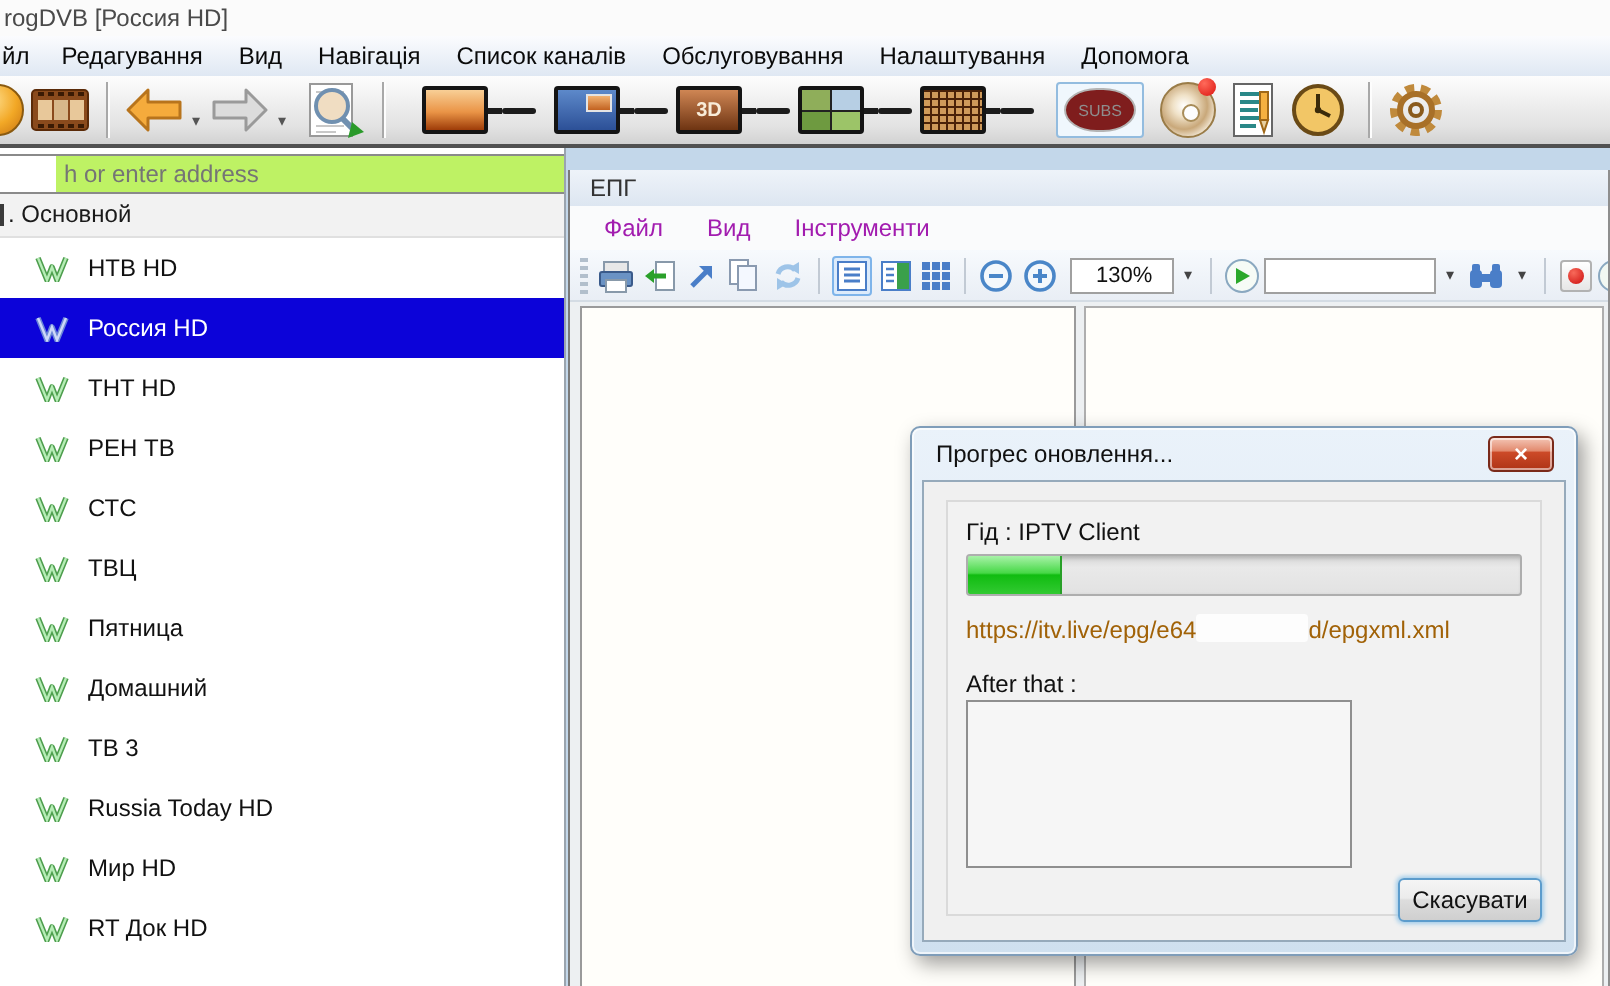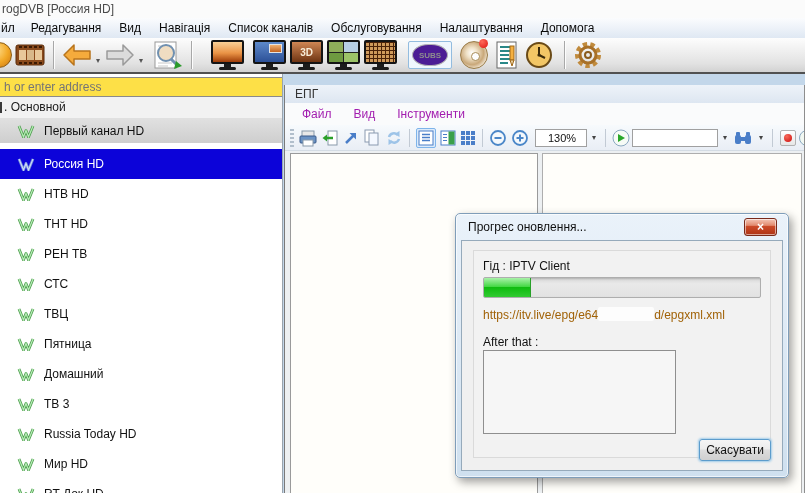--- a/index.html
+++ b/index.html
@@ -20,56 +20,56 @@
   .toolbar-underline { position:absolute; left:0; top:72px; width:805px; height:2px; background:#515151; }
   .client-bg { position:absolute; left:0; top:74px; width:805px; height:419px; background:#c3d7ea; }
   .tsep { width:1px; height:28px; background:#a8a8a8; box-shadow:1px 0 0 #fdfdfd; margin:0 5px; flex:none; }
   .tbtn { display:flex; align-items:center; flex:none; margin:0 3px; }
   .caret { font-size:8px; color:#555; margin:10px 2px 0 1px; }
   
   .cut-icon { width:12px; height:26px; overflow:hidden; position:relative; flex:none; }
   .cut-icon .ball { position:absolute; left:-14px; top:0; width:26px; height:26px; border-radius:50%;
     background:radial-gradient(circle at 35% 30%, #ffe090, #f2a826 55%, #c87312); border:1px solid #8a5a10; }
   
-  .mon-wrap { display:flex; flex-direction:column; align-items:center; flex:none; margin:0 2px; }
+  .mon-wrap { display:flex; flex-direction:row; align-items:center; flex:none; margin:0 2px; }
   .mon { width:33px; height:24px; background:#141414; border-radius:2px; padding:2px; }
   .mon .scr { width:100%; height:100%; position:relative; overflow:hidden; }
   .mon-stand { width:7px; height:3px; background:#1c1c1c; }
   .mon-base { width:17px; height:3px; background:#1c1c1c; border-radius:2px; }
   .scr-full { background:linear-gradient(#f8cf96,#ea9446 55%,#9e3c08); }
   .scr-pip  { background:linear-gradient(#5d89ca,#2c5097); }
   .scr-pip .pip { position:absolute; right:2px; top:2px; width:13px; height:9px;
     background:linear-gradient(#f2b272,#c26220); border:1px solid #e4e4e4; }
   .scr-3d { background:linear-gradient(#cf8654,#6e3412); display:flex; align-items:center; justify-content:center;
     color:#f8ecd8; font-size:10px; font-weight:bold; letter-spacing:0; }
   .scr-mosaic { display:grid; grid-template-columns:1fr 1fr; grid-template-rows:1fr 1fr; gap:1px; background:#222; }
   .scr-mosaic div:nth-child(1){background:#8fae5a;} .scr-mosaic div:nth-child(2){background:#b7cfe4;}
   .scr-mosaic div:nth-child(3){background:#6e9a40;} .scr-mosaic div:nth-child(4){background:#9cc468;}
   .scr-grid { background-color:#cf9a5a;
     background-image:repeating-linear-gradient(0deg, transparent 0 3px, #4a2208 3px 4px),
                      repeating-linear-gradient(90deg, transparent 0 3px, #4a2208 3px 4px); }
   
   .tool-active { border:1px solid #93bcdf; background:#f0f7fd; border-radius:2px; padding:2px 3px; margin:0 4px; flex:none; }
-  .subs-cloud { width:36px; height:22px; background:#4c1d95; border:1px solid #b4b4b4; border-radius:50%/55%;
-    color:#8e8e8e; font-size:8px; font-weight:bold; display:flex; align-items:center; justify-content:center; }
+  .subs-cloud { width:36px; height:22px; background:#7f1d1d; border:1px solid #b4b4b4; border-radius:50%/55%;
+    color:#8e8e8e; font-size:8px; font-weight:normal; display:flex; align-items:center; justify-content:center; }
   
   .cd-icon { width:28px; height:28px; border-radius:50%; position:relative; flex:none; margin:0 4px;
     background:radial-gradient(circle at 42% 42%, #ffffff 0%, #f0e2c8 25%, #c9a87a 55%, #efe3cf 75%, #b89a68 100%);
     border:1px solid #9a7c48; }
   .cd-icon::before { content:""; position:absolute; left:10px; top:10px; width:7px; height:7px; border-radius:50%;
     background:#fdfdfd; border:1px solid #a88c58; }
   .cd-dot { position:absolute; right:-1px; top:-3px; width:9px; height:9px; border-radius:50%;
     background:radial-gradient(circle at 35% 30%, #ff6a5a, #dc1410); }
   
   .left-panel { position:absolute; left:0; top:74px; width:283px; height:419px; background:#fff;
     border-right:1px solid #9aa4ae; overflow:hidden; }
   .address-bar { margin-top:3px; height:20px; background:#fff; border-top:1px solid #8a8a8a; border-bottom:1px solid #8a8a8a;
     width:100%; color:#9a9a9a; }
   .address-bar input { width:100%; height:18px; border:none; outline:none; padding-left:4px;
-    font:12px "Liberation Sans",sans-serif; color:#555; background:#fde047; }
+    font:12px "Liberation Sans",sans-serif; color:#555; background:#bef264;margin-left:28px; }
   .group-header { height:22px; line-height:21px; background:#f2f2f2; border-bottom:1px solid #e0e0e0;
     padding-left:4px; color:#1a1a1a; position:relative; }
   .cut-digit { position:absolute; left:0; top:5px; width:2px; height:11px; background:#3a3a3a; }
   .chan-row { height:30px; display:flex; align-items:center; padding-left:17px; color:#111; }
   .chan-row .vicon { margin-right:9px; flex:none; display:flex; }
   .chan-row.current { height:24px; margin-bottom:6px; background:linear-gradient(#e0e0e0,#cecece); }
   .chan-row.selected { background:#0c03d9; color:#fff; }
   
   .epg-window { position:absolute; left:284px; top:85px; width:521px; height:449px;
     background:#edf0f3; border-left:1px solid #7a7a7a; border-right:1px solid #8e8e8e; overflow:hidden; }
@@ -271,46 +271,37 @@
 
   <div class="left-panel">
     <div class="address-bar">
       <input type="text" placeholder="h or enter address" style="">
     </div>
     <div class="group-header">
       <div class="cut-digit"></div>
       <span>. Основной</span>
     </div>
     <div>
-      <div class="chan-row current">
-        <span class="vicon">
-            <svg width="18" height="13" viewBox="0 0 18 13">
-              <path d="M2 1 L6.5 12 L9 5.5 L11.5 12 L16 1" fill="none" stroke="#4e9e4e" stroke-width="2.8" stroke-linejoin="round"></path>
-              <path d="M2 1 L6.5 12 L9 5.5 L11.5 12 L16 1" fill="none" stroke="#b6ecb6" stroke-width="1.2"></path>
-            </svg>
-          </span>
-        <span>Первый канал HD</span>
+      <div class="chan-row">
+        <span class="vicon">
+            <svg width="18" height="13" viewBox="0 0 18 13">
+              <path d="M2 1 L6.5 12 L9 5.5 L11.5 12 L16 1" fill="none" stroke="#4e9e4e" stroke-width="2.8" stroke-linejoin="round"></path>
+              <path d="M2 1 L6.5 12 L9 5.5 L11.5 12 L16 1" fill="none" stroke="#b6ecb6" stroke-width="1.2"></path>
+            </svg>
+          </span>
+        <span>НТВ HD</span>
       </div>
       <div class="chan-row selected">
         <span class="vicon">
             <svg width="18" height="13" viewBox="0 0 18 13">
               <path d="M2 1 L6.5 12 L9 5.5 L11.5 12 L16 1" fill="none" stroke="#6a86d8" stroke-width="2.8" stroke-linejoin="round"></path>
               <path d="M2 1 L6.5 12 L9 5.5 L11.5 12 L16 1" fill="none" stroke="#cdd8f8" stroke-width="1.2"></path>
             </svg>
           </span>
         <span>Россия HD</span>
-      </div>
-      <div class="chan-row">
-        <span class="vicon">
-            <svg width="18" height="13" viewBox="0 0 18 13">
-              <path d="M2 1 L6.5 12 L9 5.5 L11.5 12 L16 1" fill="none" stroke="#4e9e4e" stroke-width="2.8" stroke-linejoin="round"></path>
-              <path d="M2 1 L6.5 12 L9 5.5 L11.5 12 L16 1" fill="none" stroke="#b6ecb6" stroke-width="1.2"></path>
-            </svg>
-          </span>
-        <span>НТВ HD</span>
       </div>
       <div class="chan-row">
         <span class="vicon">
             <svg width="18" height="13" viewBox="0 0 18 13">
               <path d="M2 1 L6.5 12 L9 5.5 L11.5 12 L16 1" fill="none" stroke="#4e9e4e" stroke-width="2.8" stroke-linejoin="round"></path>
               <path d="M2 1 L6.5 12 L9 5.5 L11.5 12 L16 1" fill="none" stroke="#b6ecb6" stroke-width="1.2"></path>
             </svg>
           </span>
         <span>ТНТ HD</span>
       </div>

